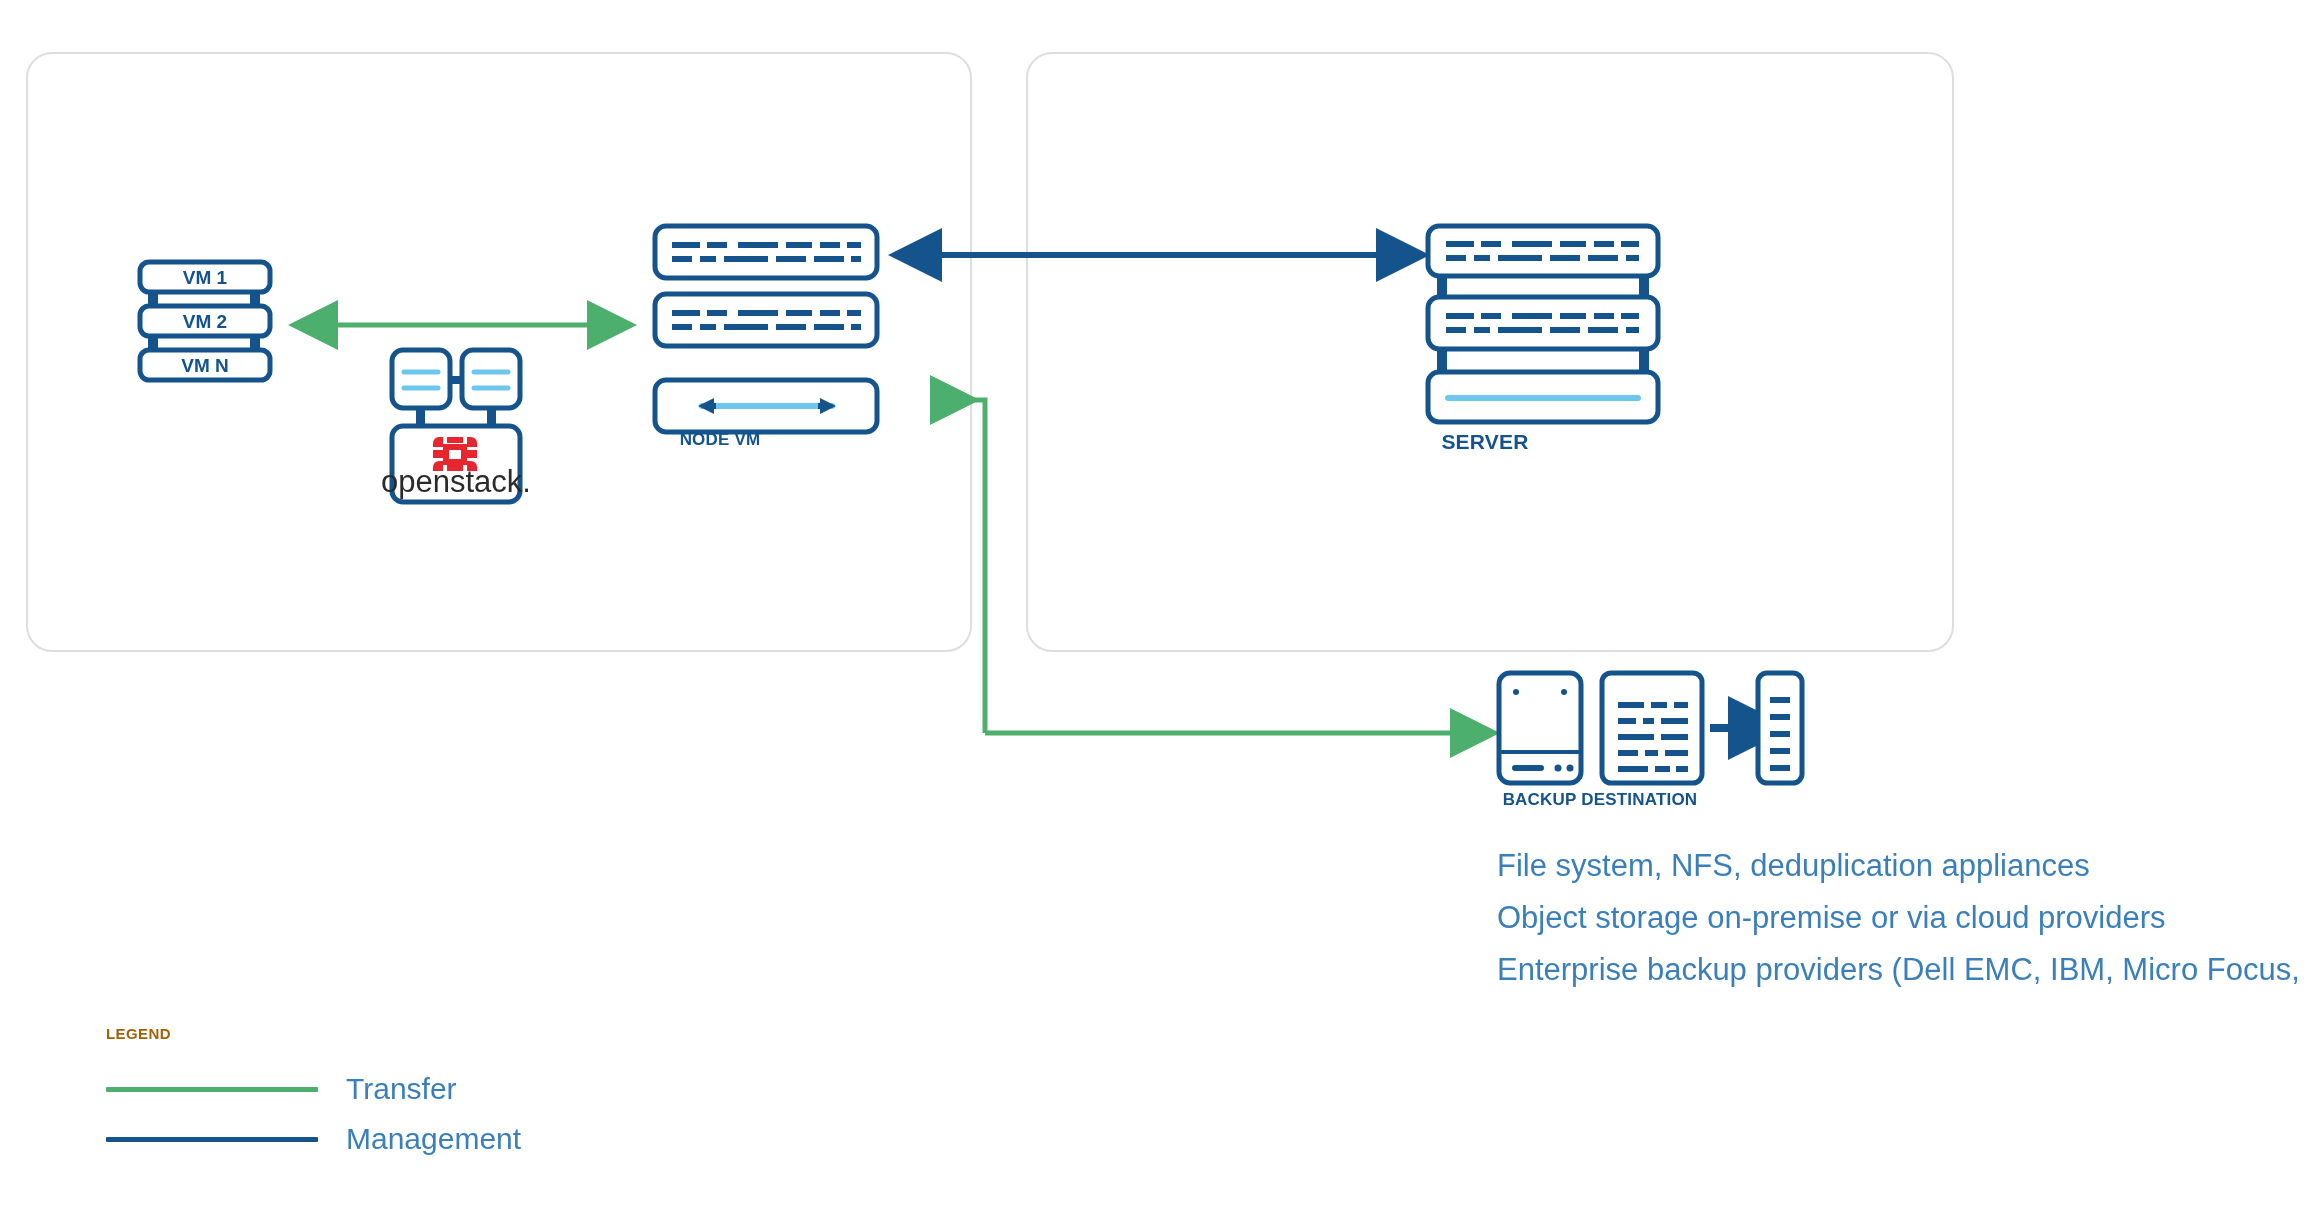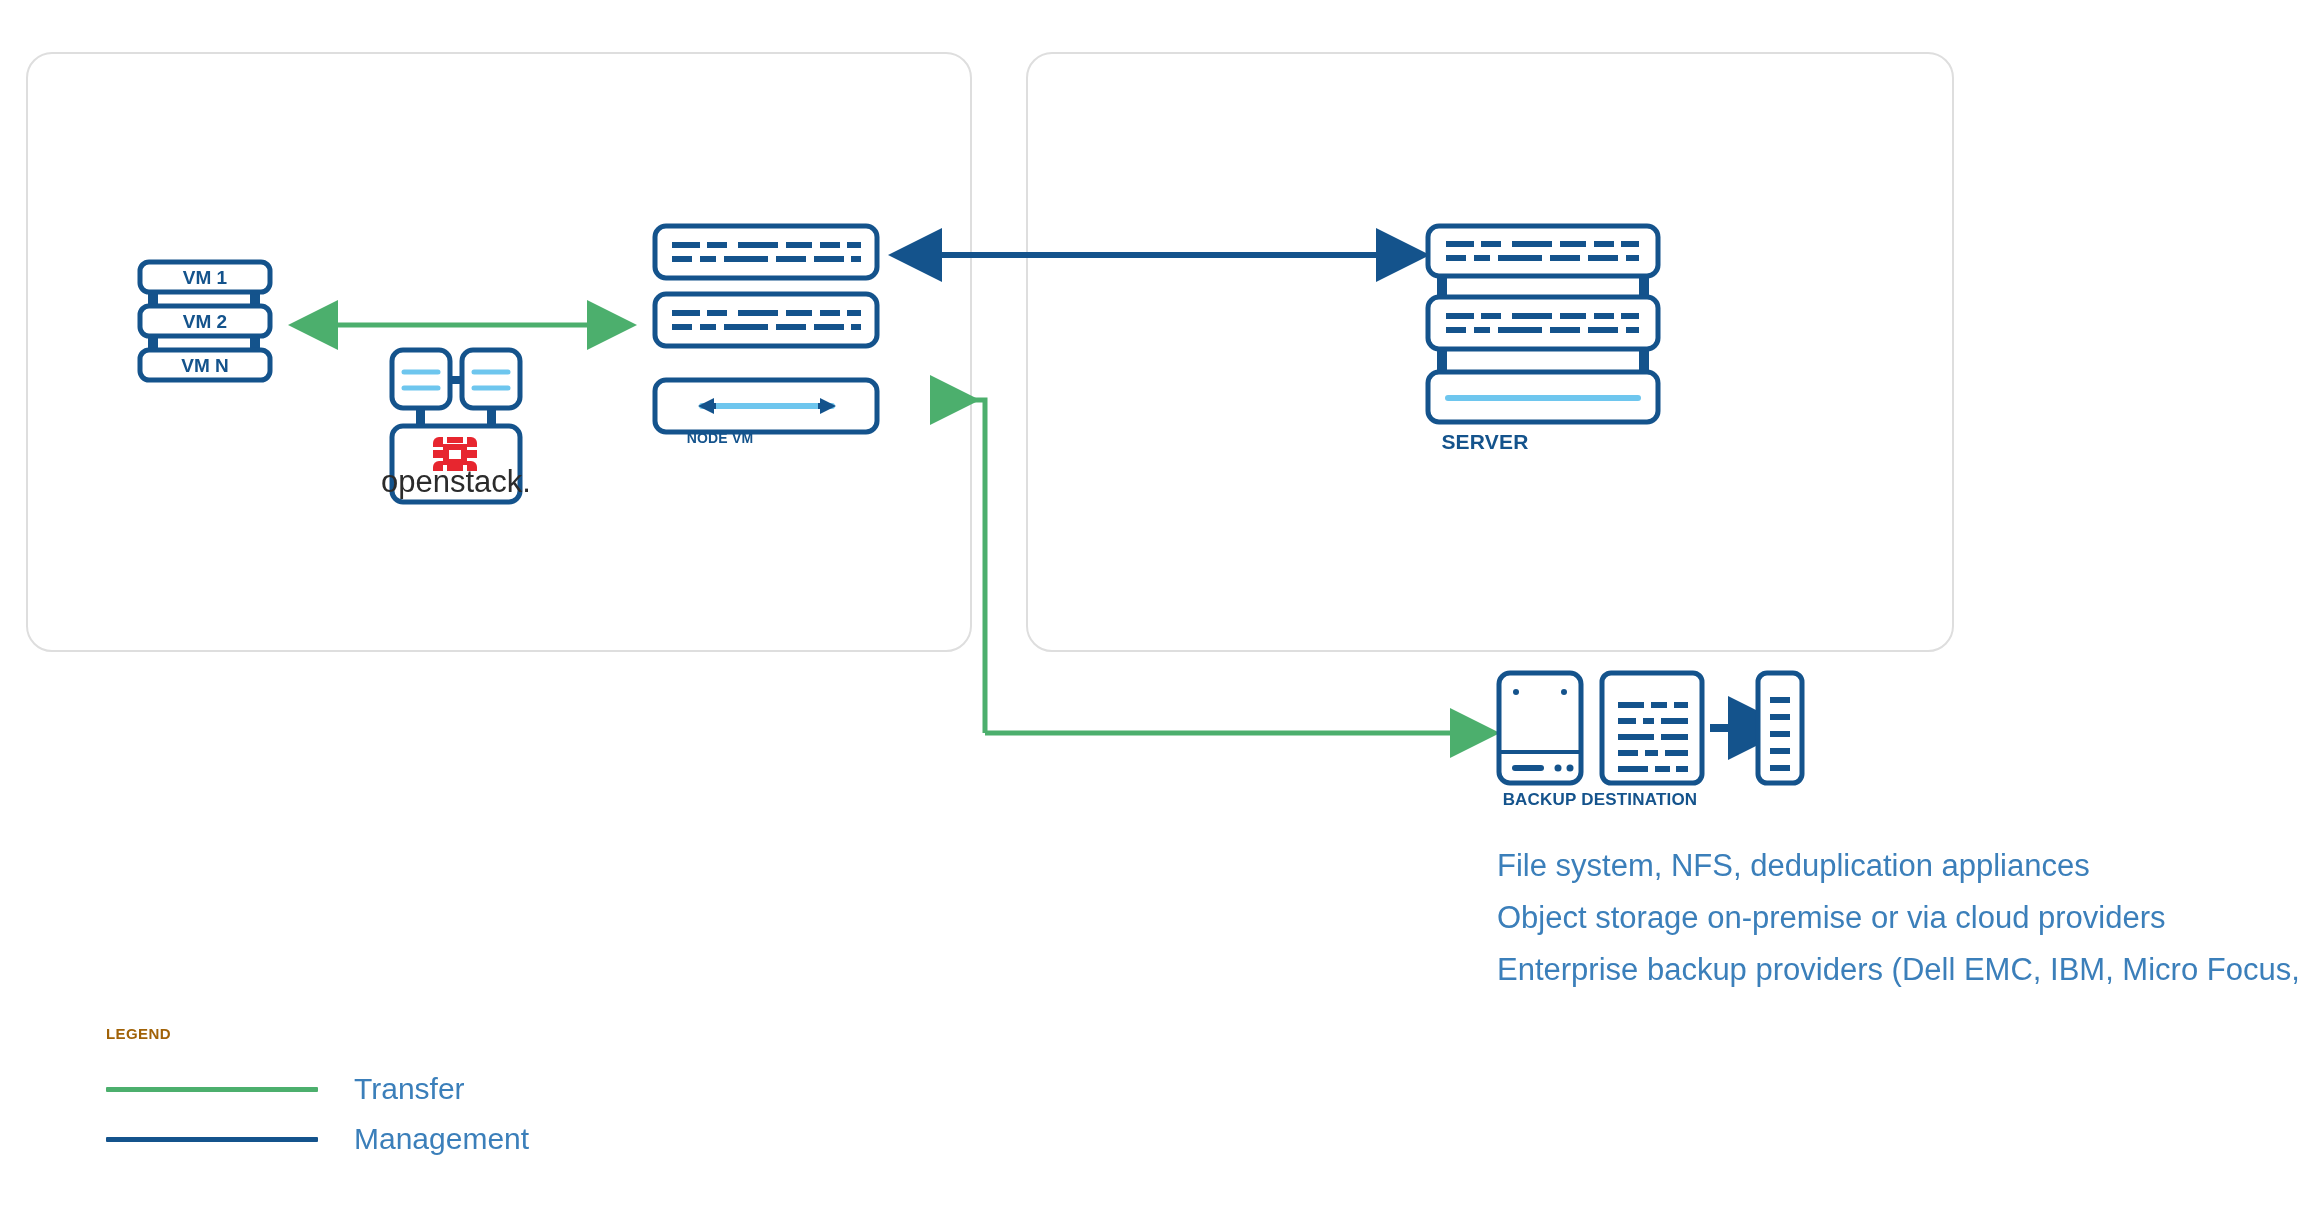--- a/index.html
+++ b/index.html
@@ -38,21 +38,21 @@
   }
 
   .cap {
     position: absolute;
     color: #14538c;
     font-weight: bold;
     letter-spacing: 0.2px;
     white-space: nowrap;
     text-align: center;
   }
-  .cap-node   { left: 610px;  top: 430px; width: 220px; font-size: 14px; }
+  .cap-node   { left: 610px;  top: 430px; width: 220px; font-size: 17px; }
   .cap-server { left: 1375px; top: 430px; width: 220px; font-size: 21px; }
   .cap-backup { left: 1430px; top: 790px; width: 340px; font-size: 17px; }
 
   .vmlabel {
     font-family: "Liberation Sans", sans-serif;
     font-weight: bold;
     font-size: 19px;
     fill: #14538c;
   }
 
@@ -87,21 +87,21 @@
     display: flex;
     align-items: center;
     height: 50px;
   }
   .legend-swatch {
     width: 212px;
     height: 5px;
     border-radius: 1px;
   }
   .legend-text {
-    margin-left: 36px;
+    margin-left: 28px;
     font-size: 30px;
     font-weight: 300;
     color: #3b7fba;
     white-space: nowrap;
   }
 
   .os-word {
     font-family: "Liberation Sans", sans-serif;
     font-size: 31px;
     fill: #2b2b2b;

